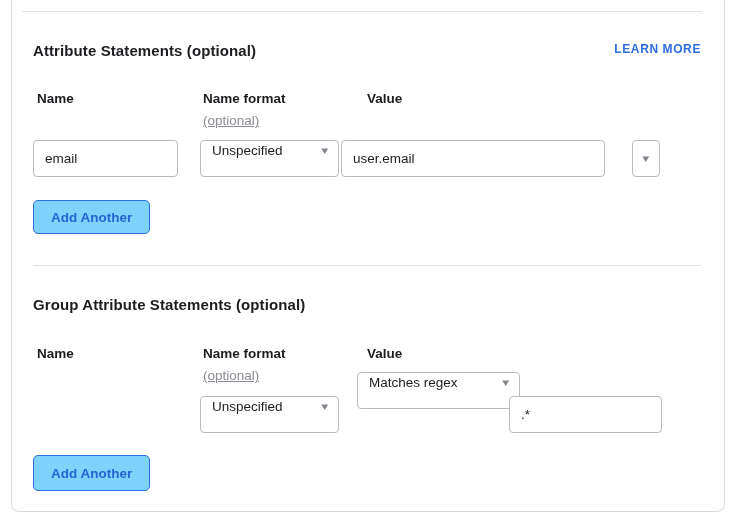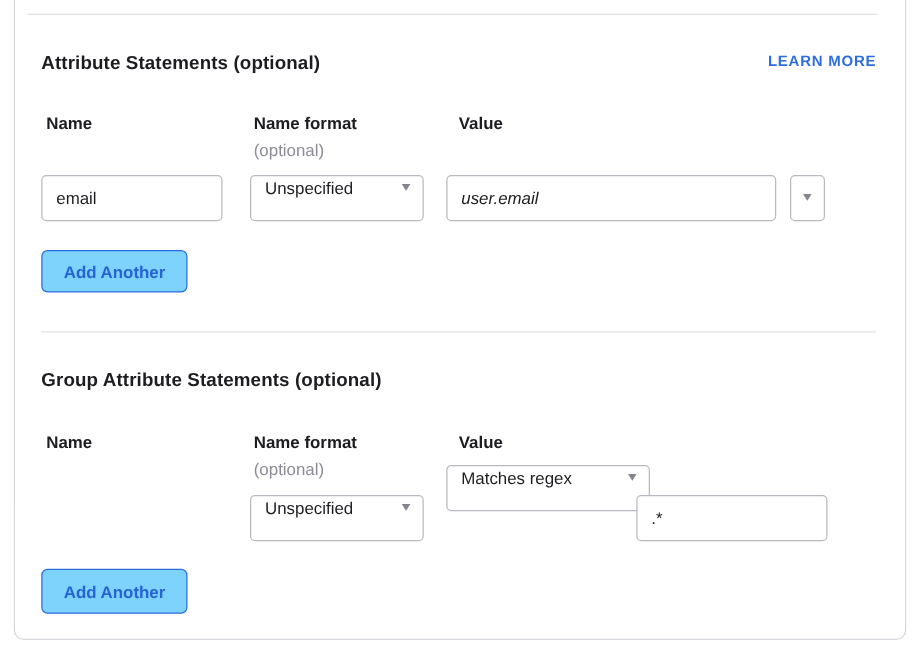--- a/index.html
+++ b/index.html
@@ -19,21 +19,21 @@
     color:#1d1d21;letter-spacing:0.1px;
   }
   .learn-more{
     position:absolute;right:36px;top:42px;font-size:12px;font-weight:bold;
     color:#2e6de0;letter-spacing:0.6px;cursor:pointer;text-decoration:none;margin-left:36px;
   }
   .col-header{
     position:absolute;font-size:13.5px;font-weight:bold;color:#1d1d21;
   }
   .col-note{
-    position:absolute;font-size:13.5px;color:#8c8c96;font-weight:normal;
+    position:absolute;font-size:13.5px;color:#8c8c96;font-weight:normal;text-decoration:underline;
   }
   .fld{
     position:absolute;height:37px;box-sizing:border-box;
     border:1px solid #b9b9c0;border-radius:4px;background:#ffffff;
     font-size:13.5px;color:#1d1d21;
   }
   input.fld{padding:0 11px;outline:none;font-family:inherit;}
   .dropdown{
     display:flex;align-items:center;justify-content:space-between;
     padding:0 10px 16px 11px;cursor:pointer;
@@ -67,21 +67,21 @@
   <div class="col-header" style="left:367px;top:91px;">Value</div>
   <div class="col-note" style="left:203px;top:113px;">(optional)</div>
 
   <input class="fld" style="left: 33px; top: 140px; width: 145px;" value="email">
 
   <div class="fld dropdown" style="left:200px;top:140px;width:139px;">
     <span>Unspecified</span>
     <span class="caret">▾</span>
   </div>
 
-  <input class="fld" style="left: 357px; top: 140px; width: 264px; font-style: italic;" value="user.email">
+  <input class="fld" style="left: 341px; top: 140px; width: 264px;" value="user.email">
   <div class="fld caret-btn" style="left:632px;top:140px;width:28px;">
     <span class="caret">▾</span>
   </div>
 
   <button class="add-btn" style="top:200px;height:34px;">Add Another</button>
 
   <div class="divider" style="left:33px;top:265px;width:668px;"></div>
 
   <div class="section-title" style="top:296px;">Group Attribute Statements (optional)</div>
 

